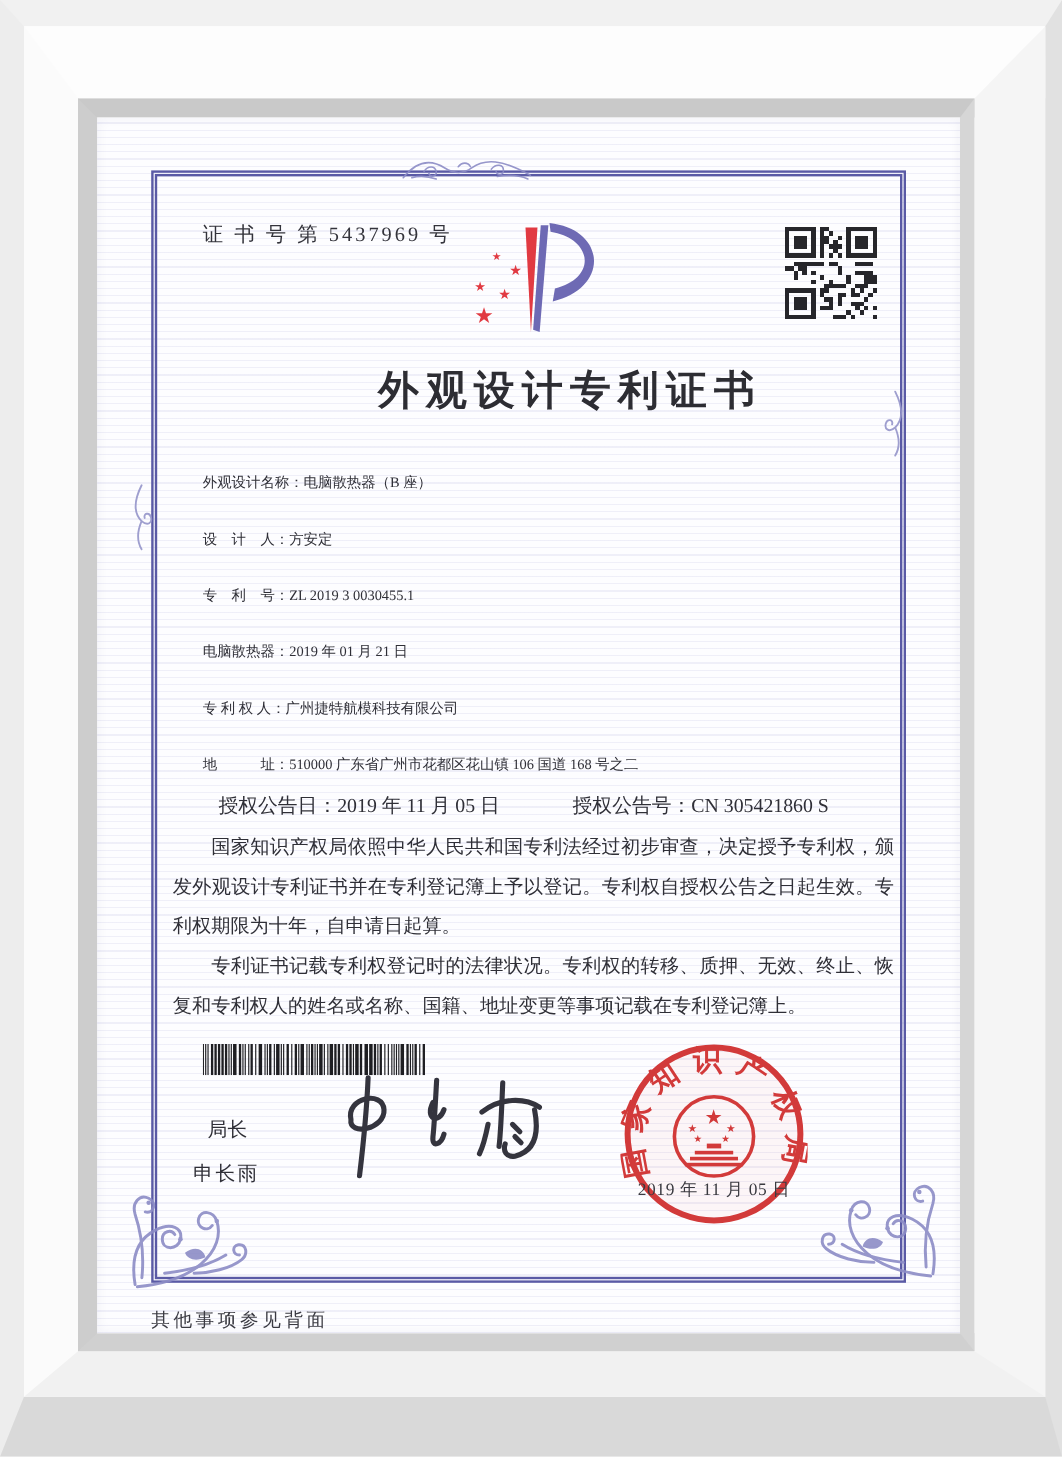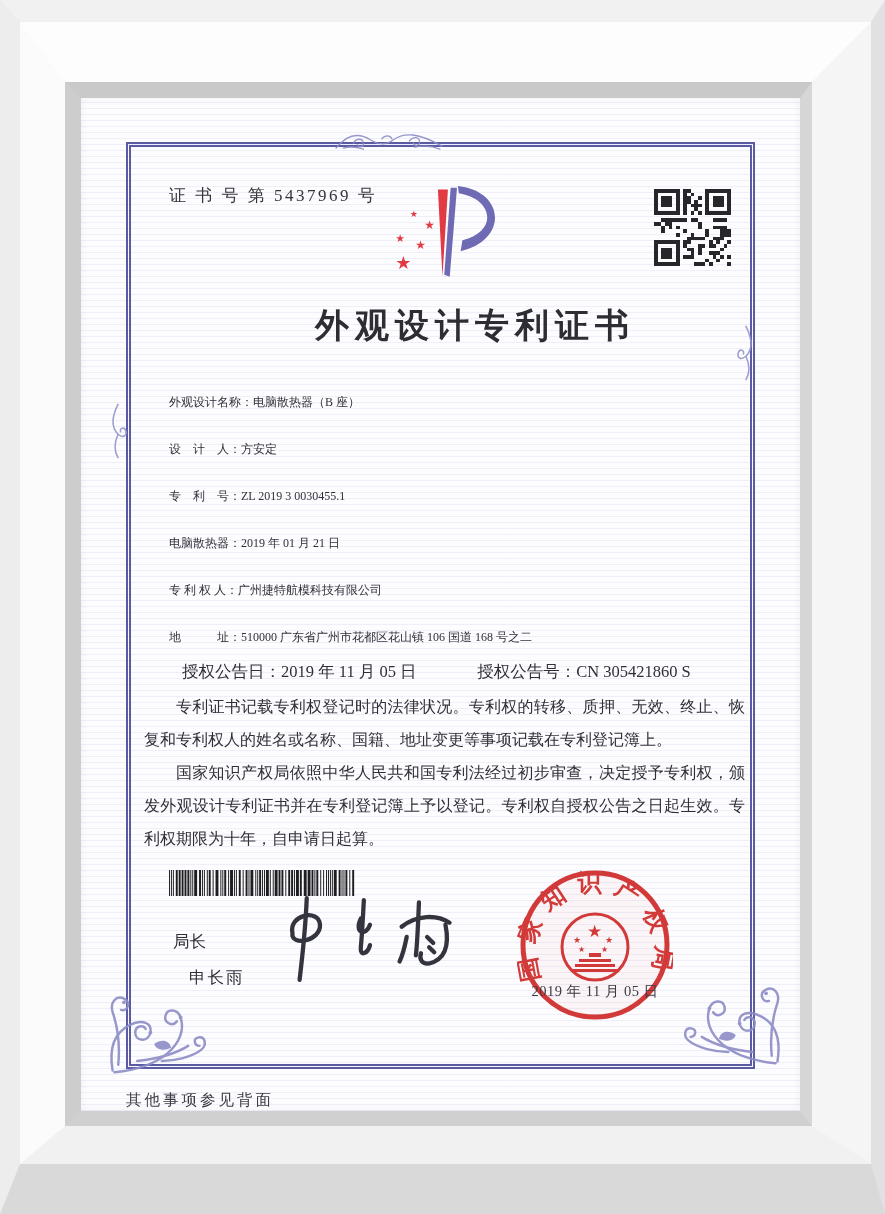--- a/index.html
+++ b/index.html
@@ -34,21 +34,21 @@
   .fields{position:absolute;left:88px;top:291px;font-size:12px;}
   .frow{height:26px;line-height:26px;margin-bottom:21px;white-space:nowrap;}
   .grant-row{position:absolute;left:88px;top:561px;font-size:16.5px;
              line-height:26px;white-space:nowrap;margin-left:13px;}
   .grant-left{display:inline-block;width:291px;}
   .paras{position:absolute;left:63px;top:592px;width:601px;font-size:16px;
          line-height:33px;text-align:justify;}
   .paras p{margin:0;text-indent:2em;}
   .barcode{position:absolute;left:88px;top:772px;width:190px;height:26px;}
   .signer-title{position:absolute;left:92px;top:833px;font-size:16.5px;}
-  .signer-name{position:absolute;left:108px;top:869px;font-size:16.5px;letter-spacing:2px;}
+  .signer-name{position:absolute;left:80px;top:869px;font-size:16.5px;letter-spacing:2px;}
   .signature{position:absolute;left:180px;top:790px;width:220px;height:102px;}
   .seal{position:absolute;left:436px;top:769px;width:156px;height:156px;}
   .seal-date{position:absolute;left:436px;top:884px;width:156px;text-align:center;
              font-size:14.5px;color:#3a3a40;letter-spacing:0.5px;white-space:nowrap;}
   .page-num{position:absolute;left:45px;top:946px;width:629px;text-align:center;
             font-size:15px;letter-spacing:2px;}
   .back-note{position:absolute;left:45px;top:992px;width:629px;text-align:left;
              font-size:15.5px;letter-spacing:3px;color:#3a3a42;}
   
   .orn{position:absolute;opacity:0.9;}
@@ -150,22 +150,22 @@
             <div class="frow"><span>专 利 权 人：</span><span>广州捷特航模科技有限公司</span></div>
             <div class="frow"><span>地　　　址：</span><span>510000 广东省广州市花都区花山镇 106 国道 168 号之二</span></div>
           </div>
 
           <div class="grant-row">
             <span class="grant-left"><span>授权公告日：</span><span>2019 年 11 月 05 日</span></span>
             <span><span>授权公告号：</span><span>CN 305421860 S</span></span>
           </div>
 
           <div class="paras">
+            <p>国家知识产权局依照中华人民共和国专利法经过初步审查，决定授予专利权，颁发外观设计专利证书并在专利登记簿上予以登记。专利权自授权公告之日起生效。专利权期限为十年，自申请日起算。</p>
             <p>专利证书记载专利权登记时的法律状况。专利权的转移、质押、无效、终止、恢复和专利权人的姓名或名称、国籍、地址变更等事项记载在专利登记簿上。</p>
-            <p>国家知识产权局依照中华人民共和国专利法经过初步审查，决定授予专利权，颁发外观设计专利证书并在专利登记簿上予以登记。专利权自授权公告之日起生效。专利权期限为十年，自申请日起算。</p>
           </div>
 
           <svg id="barcode-svg" class="barcode" viewBox="0 0 196 27" preserveAspectRatio="none">
               <rect x="0" y="0" width="1" height="27" fill="#1e1e22"></rect>
               <rect x="2" y="0" width="1" height="27" fill="#1e1e22"></rect>
               <rect x="4" y="0" width="1" height="27" fill="#1e1e22"></rect>
               <rect x="7" y="0" width="2" height="27" fill="#1e1e22"></rect>
               <rect x="10" y="0" width="2" height="27" fill="#1e1e22"></rect>
               <rect x="13" y="0" width="2" height="27" fill="#1e1e22"></rect>
               <rect x="16" y="0" width="2" height="27" fill="#1e1e22"></rect>

